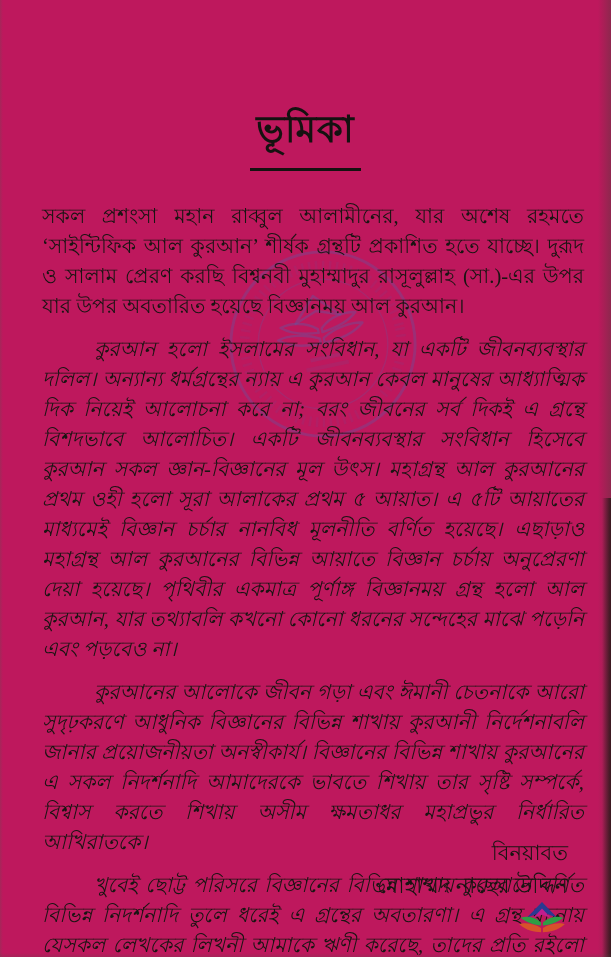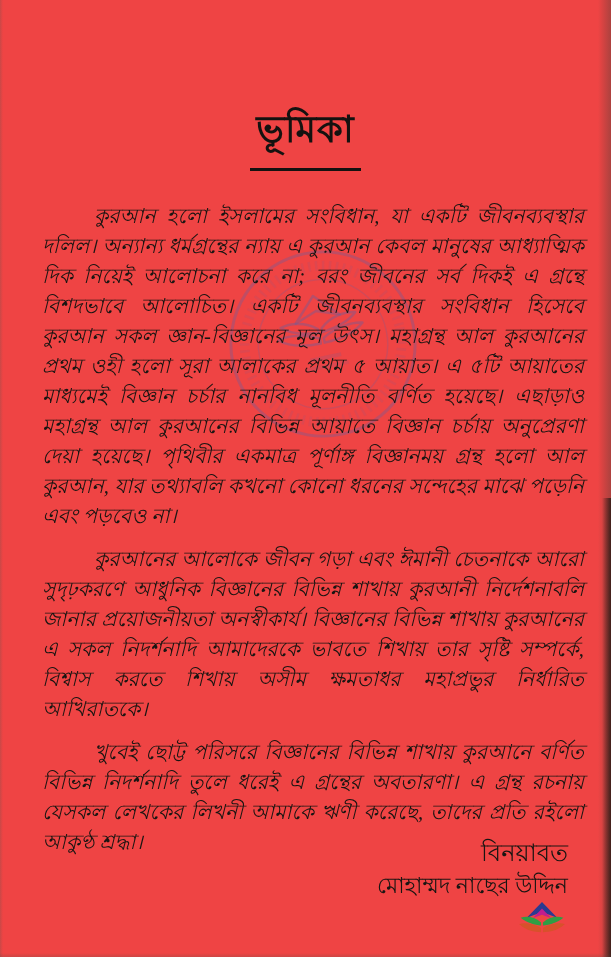--- a/index.html
+++ b/index.html
@@ -1,20 +1,20 @@
 <!DOCTYPE html>
 <html lang="bn"><head>
 <meta charset="utf-8">
 <style>
   html,body{margin:0;padding:0;background:#e8e6e2;}
   .page{
     position:relative;
     width:611px;height:957px;
     margin:0 auto;
-    background:#ef4444;
+    background:#be185d;
     overflow:hidden;
     font-family:"Liberation Serif", serif;
     color:#181512;
   }
   
   .edge-left{position:absolute;left:0;top:0;width:3px;height:100%;
     background:linear-gradient(to right, rgba(90,85,80,0.25), rgba(0,0,0,0));}
   .edge-right{position:absolute;right:0;top:0;width:13px;height:100%;
     background:linear-gradient(to right, rgba(0,0,0,0), rgba(70,62,55,0.40));}
   .edge-right-dark{position:absolute;right:0;top:52%;width:9px;height:48%;
@@ -36,21 +36,21 @@
     font-size:20.5px;line-height:30px;
     text-align:justify;
   }
   .content p{margin:0 0 13px 0;}
   .content p.indent{text-indent:52px;font-style:italic;}
 
   .signature{
     position:absolute;right:43px;top:840px;z-index:2;
     text-align:right;
   }
-  .sig-salutation{font-size:24px;line-height:26px;}
+  .sig-salutation{font-size:21px;line-height:26px;}
   .sig-author{font-size:22px;line-height:28px;margin-top:6px;font-weight:500;}
   .publisher-logo{margin-top:1px;margin-right:2px;display:inline-block;}
 
   .stamp{
     position:absolute;left:225px;top:246px;width:196px;height:196px;
     z-index:1;transform:rotate(-12deg);
     pointer-events:none;
   }
 </style>
 </head>
@@ -73,20 +73,21 @@
       <rect x="84" y="112" width="32" height="4" fill="#5065b0" opacity="0.16"></rect>
       <rect x="78" y="121" width="44" height="4" fill="#5065b0" opacity="0.12"></rect>
     </svg>
   </div>
 
   <div class="title-wrap">
     <h1 class="title">ভূমিকা</h1>
   </div>
 
   <div class="content">
+    <p>সকল প্রশংসা মহান রাব্বুল আলামীনের, যার অশেষ রহমতে ‘সাইন্টিফিক আল কুরআন’ শীর্ষক গ্রন্থটি প্রকাশিত হতে যাচ্ছে। দুরূদ ও সালাম প্রেরণ করছি বিশ্বনবী মুহাম্মাদুর রাসূলুল্লাহ (সা.)-এর উপর যার উপর অবতারিত হয়েছে বিজ্ঞানময় আল কুরআন।</p>
     <p class="indent">কুরআন হলো ইসলামের সংবিধান, যা একটি জীবনব্যবস্থার দলিল। অন্যান্য ধর্মগ্রন্থের ন্যায় এ কুরআন কেবল মানুষের আধ্যাত্মিক দিক নিয়েই আলোচনা করে না; বরং জীবনের সর্ব দিকই এ গ্রন্থে বিশদভাবে আলোচিত। একটি জীবনব্যবস্থার সংবিধান হিসেবে কুরআন সকল জ্ঞান-বিজ্ঞানের মূল উৎস। মহাগ্রন্থ আল কুরআনের প্রথম ওহী হলো সূরা আলাকের প্রথম ৫ আয়াত। এ ৫টি আয়াতের মাধ্যমেই বিজ্ঞান চর্চার নানবিধ মূলনীতি বর্ণিত হয়েছে। এছাড়াও মহাগ্রন্থ আল কুরআনের বিভিন্ন আয়াতে বিজ্ঞান চর্চায় অনুপ্রেরণা দেয়া হয়েছে। পৃথিবীর একমাত্র পূর্ণাঙ্গ বিজ্ঞানময় গ্রন্থ হলো আল কুরআন, যার তথ্যাবলি কখনো কোনো ধরনের সন্দেহের মাঝে পড়েনি এবং পড়বেও না।</p>
     <p class="indent">কুরআনের আলোকে জীবন গড়া এবং ঈমানী চেতনাকে আরো সুদৃঢ়করণে আধুনিক বিজ্ঞানের বিভিন্ন শাখায় কুরআনী নির্দেশনাবলি জানার প্রয়োজনীয়তা অনস্বীকার্য। বিজ্ঞানের বিভিন্ন শাখায় কুরআনের এ সকল নিদর্শনাদি আমাদেরকে ভাবতে শিখায় তার সৃষ্টি সম্পর্কে, বিশ্বাস করতে শিখায় অসীম ক্ষমতাধর মহাপ্রভুর নির্ধারিত আখিরাতকে।</p>
     <p class="indent">খুবেই ছোট্ট পরিসরে বিজ্ঞানের বিভিন্ন শাখায় কুরআনে বর্ণিত বিভিন্ন নিদর্শনাদি তুলে ধরেই এ গ্রন্থের অবতারণা। এ গ্রন্থ রচনায় যেসকল লেখকের লিখনী আমাকে ঋণী করেছে, তাদের প্রতি রইলো আকুণ্ঠ শ্রদ্ধা।</p>
 
   </div>
 
   <div class="signature">
     <div class="sig-salutation">বিনয়াবত</div>
     <div class="sig-author">মোহাম্মদ নাছের উদ্দিন</div>
     <span class="publisher-logo">

